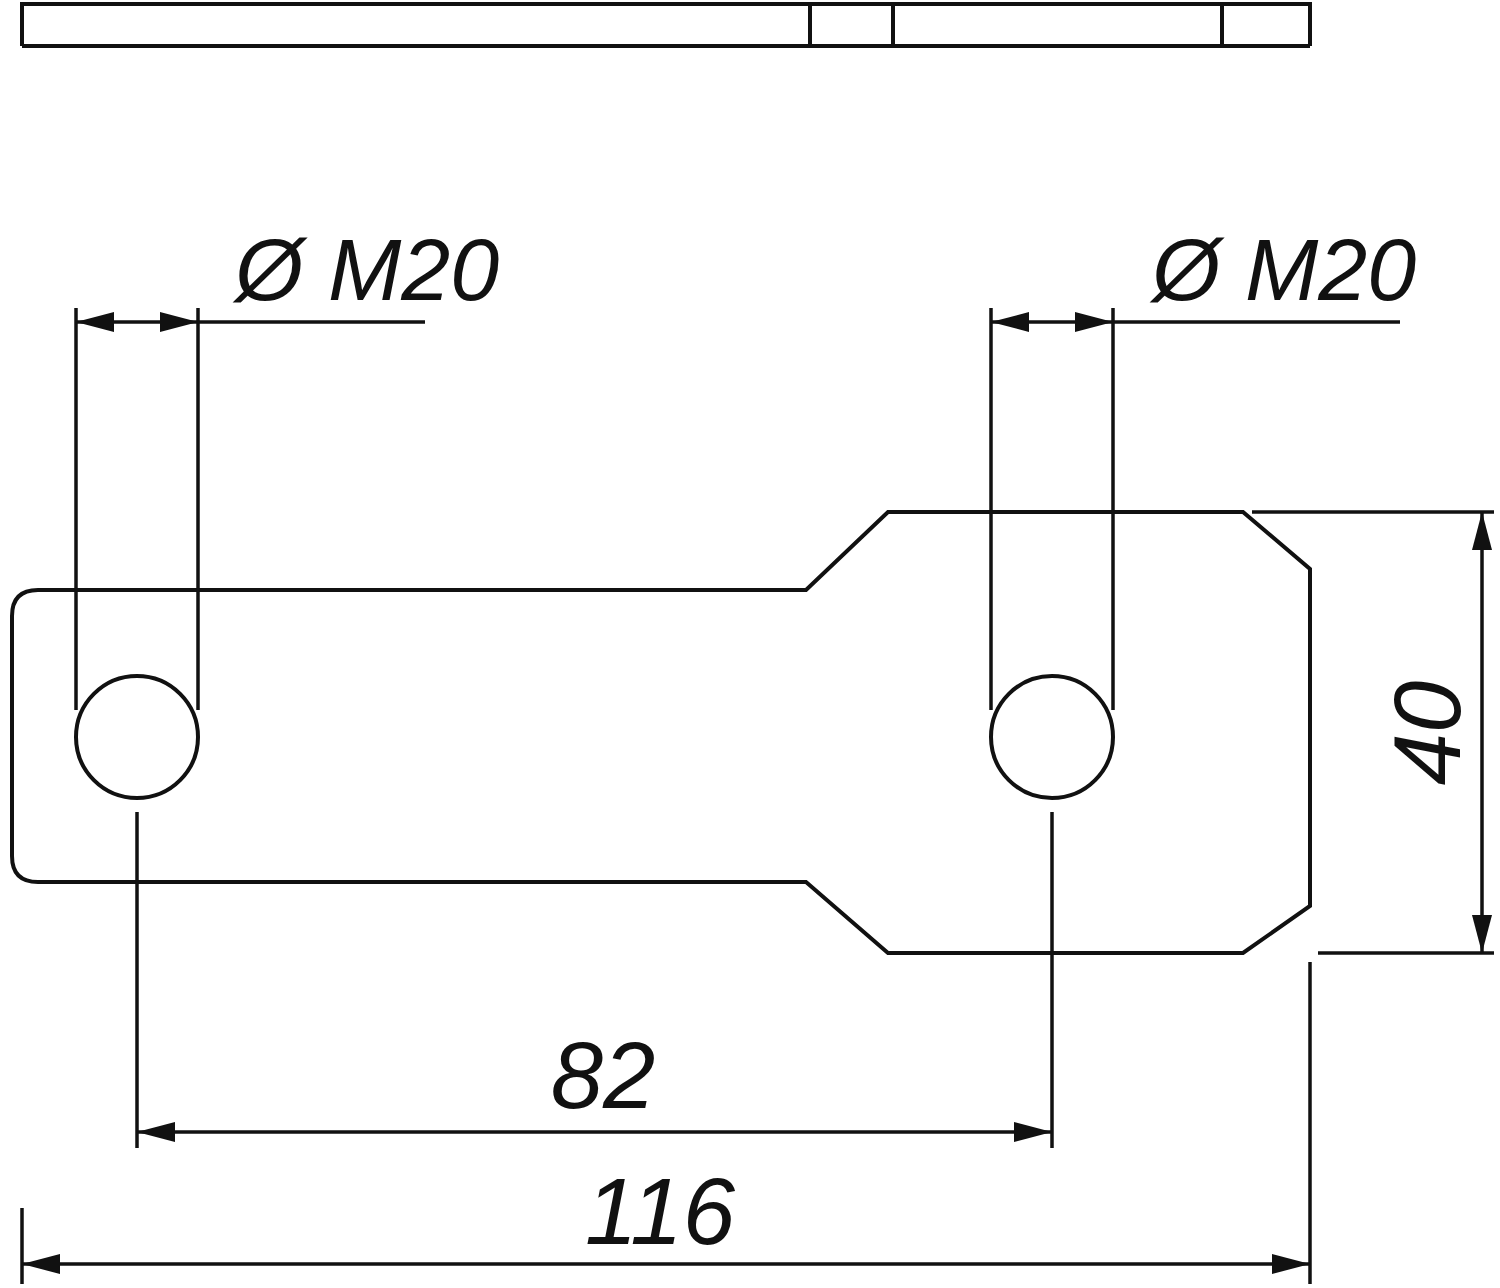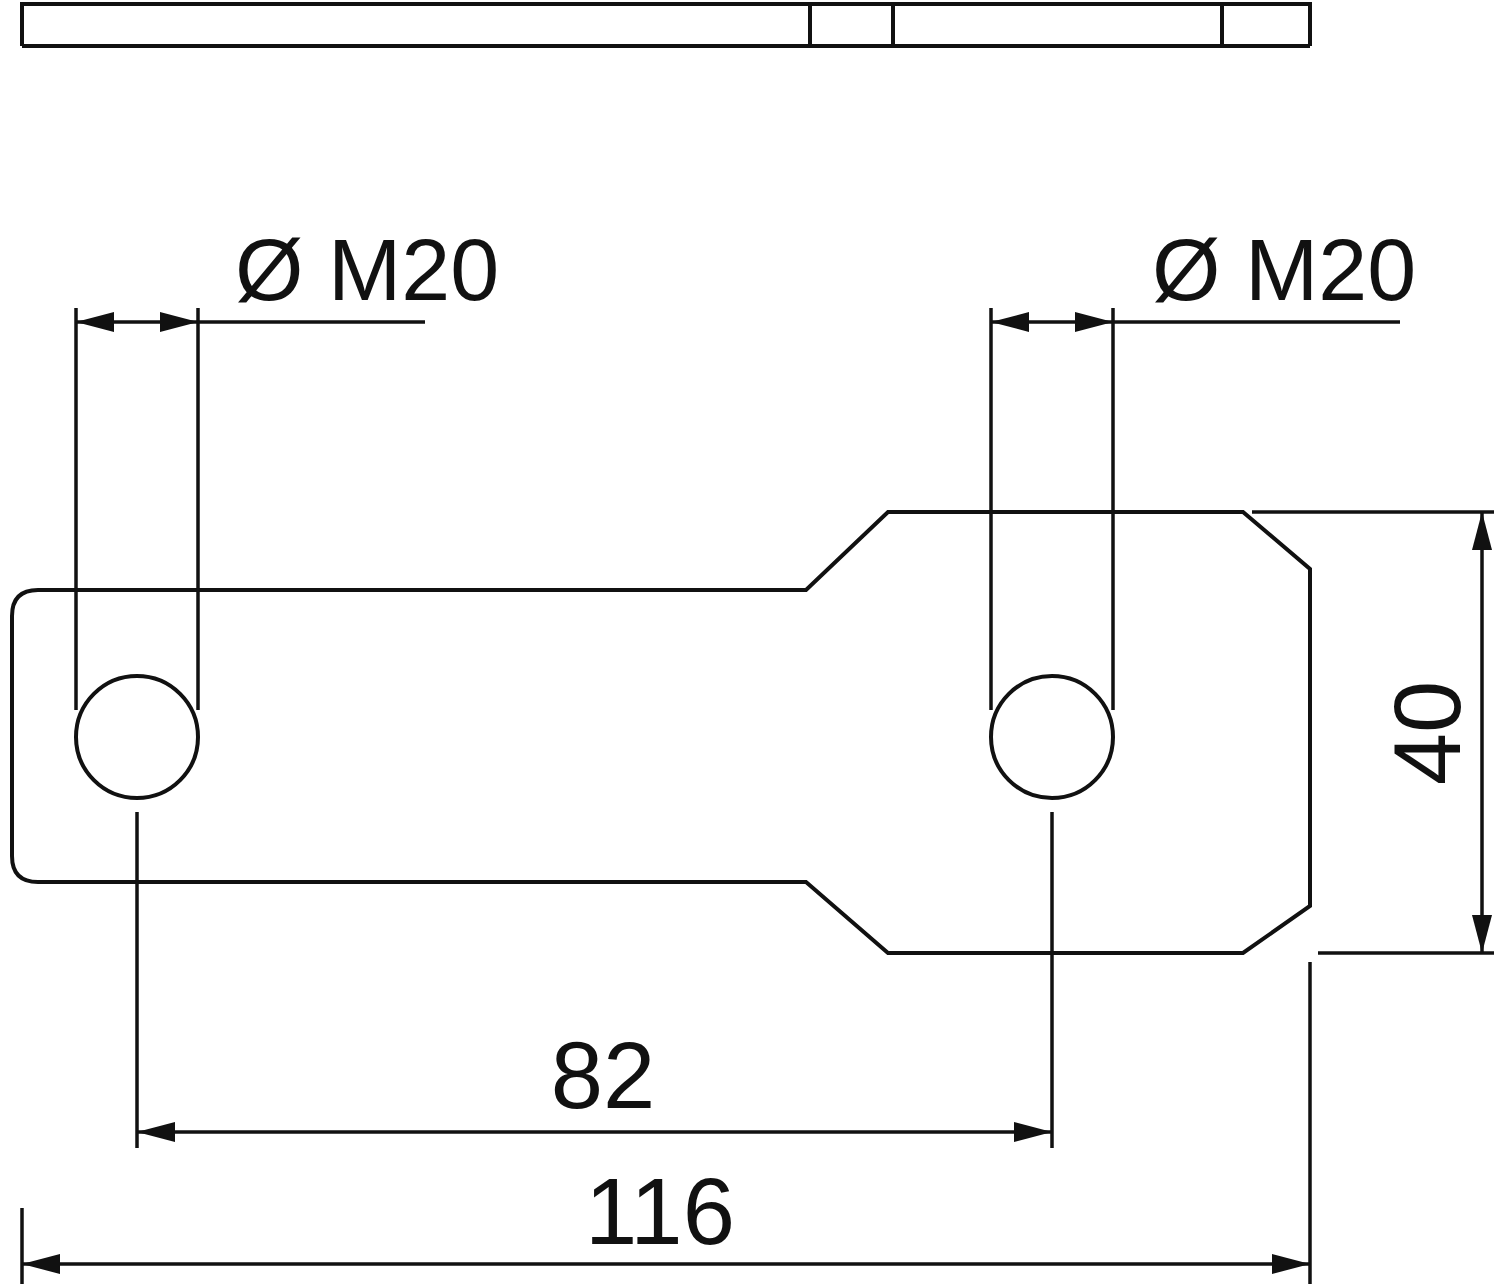--- a/index.html
+++ b/index.html
@@ -9,20 +9,21 @@
     width: 1500px;
     height: 1288px;
     overflow: hidden;
     font-family: "Liberation Sans", sans-serif;
   }
   .drawing-wrap {
     width: 1500px;
     height: 1288px;
     position: relative;
     background: #ffffff;
+    font-style: italic;
   }
   svg { display: block; }
   .stroke {
     stroke: #111111;
     stroke-width: 4;
     fill: none;
   }
   .thin {
     stroke: #111111;
     stroke-width: 3.5;

